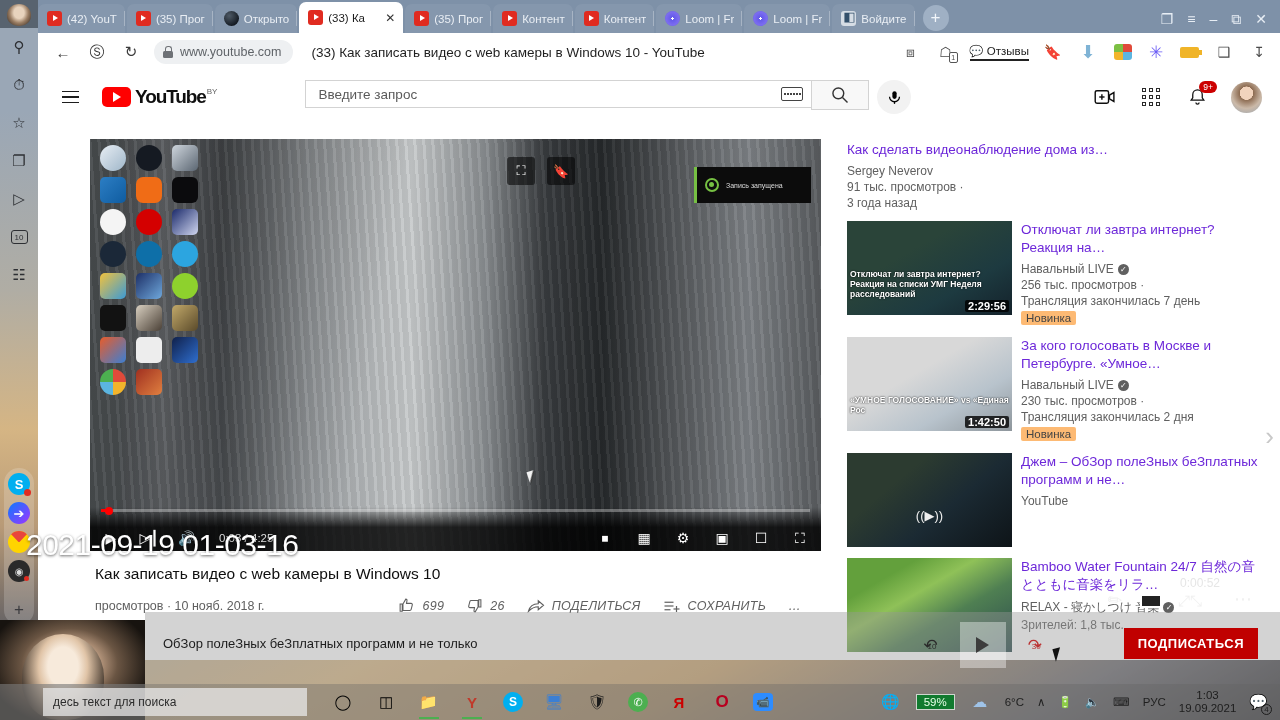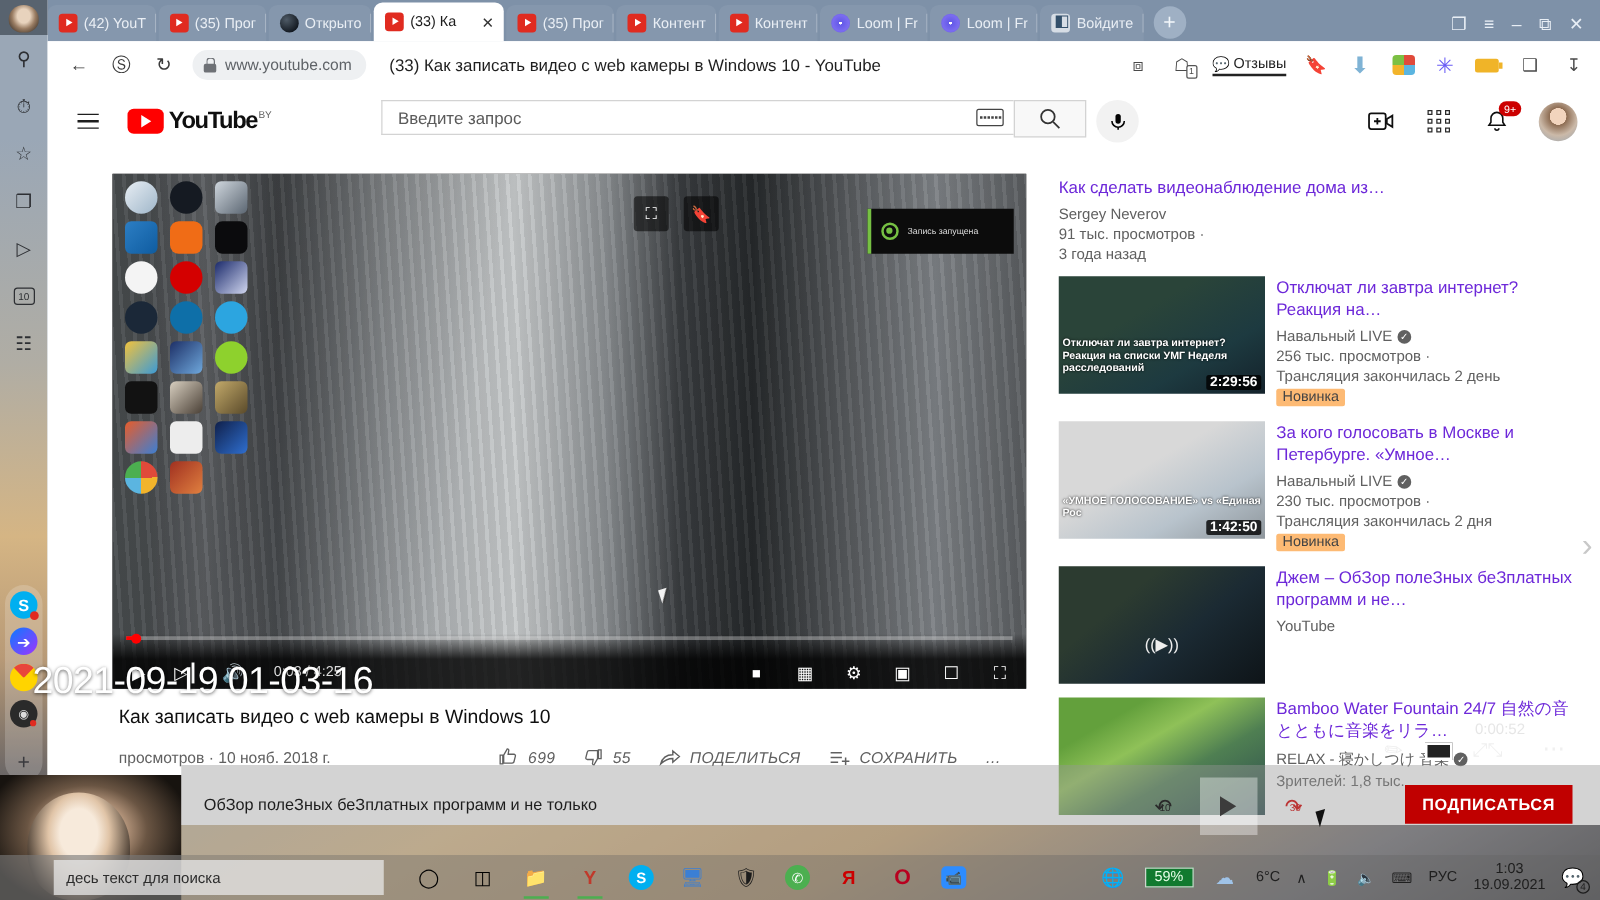--- a/index.html
+++ b/index.html
@@ -509,21 +509,21 @@
             <span class="act">
               <svg width="17" height="17" viewBox="0 0 24 24">
                   <path d="M3 10h3v10H3zM7 10l4-7c1.5 0 2 1 1.6 2.5L12 9h6.5c1.2 0 2 1 1.7 2.2l-1.6 6.3c-.2 1-1 1.5-2 1.5H7z" stroke="#606060" stroke-width="1.5" fill="none"></path>
                 </svg>
               <span>699</span>
             </span>
             <span class="act">
               <svg width="17" height="17" viewBox="0 0 24 24">
                   <path d="M21 14h-3V4h3zM17 14l-4 7c-1.5 0-2-1-1.6-2.5L12 15H5.5c-1.2 0-2-1-1.7-2.2l1.6-6.3c.2-1 1-1.5 2-1.5H17z" stroke="#606060" stroke-width="1.5" fill="none"></path>
                 </svg>
-              <span>55</span>
+              <span>26</span>
             </span>
             <span class="act">
               <svg width="18" height="16" viewBox="0 0 24 20">
                   <path d="M2 17c2-8 8-10 13-10V3l7 6-7 6v-4c-5 0-9 2-13 6z" stroke="#606060" stroke-width="1.5" fill="none"></path>
                 </svg>
               <span>ПОДЕЛИТЬСЯ</span>
             </span>
             <span class="act">
               <svg width="18" height="16" viewBox="0 0 24 20">
                   <line x1="2" y1="5" x2="14" y2="5" stroke="#606060" stroke-width="1.6"></line>
@@ -557,21 +557,21 @@
             <span class="ovl">Отключат ли завтра интернет? Реакция на списки УМГ Неделя расследований</span>
             <span class="dur">2:29:56</span>
           </div>
           <div class="recinfo">
             <div class="rtitle">Отключат ли завтра интернет? Реакция на…</div>
             <div class="rchan">
                 <span>Навальный LIVE</span>
                 <span class="verif">✓</span>
               </div>
             <div class="rstat">256 тыс. просмотров ·</div>
-            <div class="rstat">Трансляция закончилась 2 день</div>
+            <div class="rstat">Трансляция закончилась 7 день</div>
             <div class="newbadge">Новинка</div>
           </div>
         </div>
 
         <div class="rec">
           <div class="thumb t3">
             <span class="ovl">«УМНОЕ ГОЛОСОВАНИЕ» vs «Единая Рос</span>
             <span class="dur">1:42:50</span>
           </div>
           <div class="recinfo">

